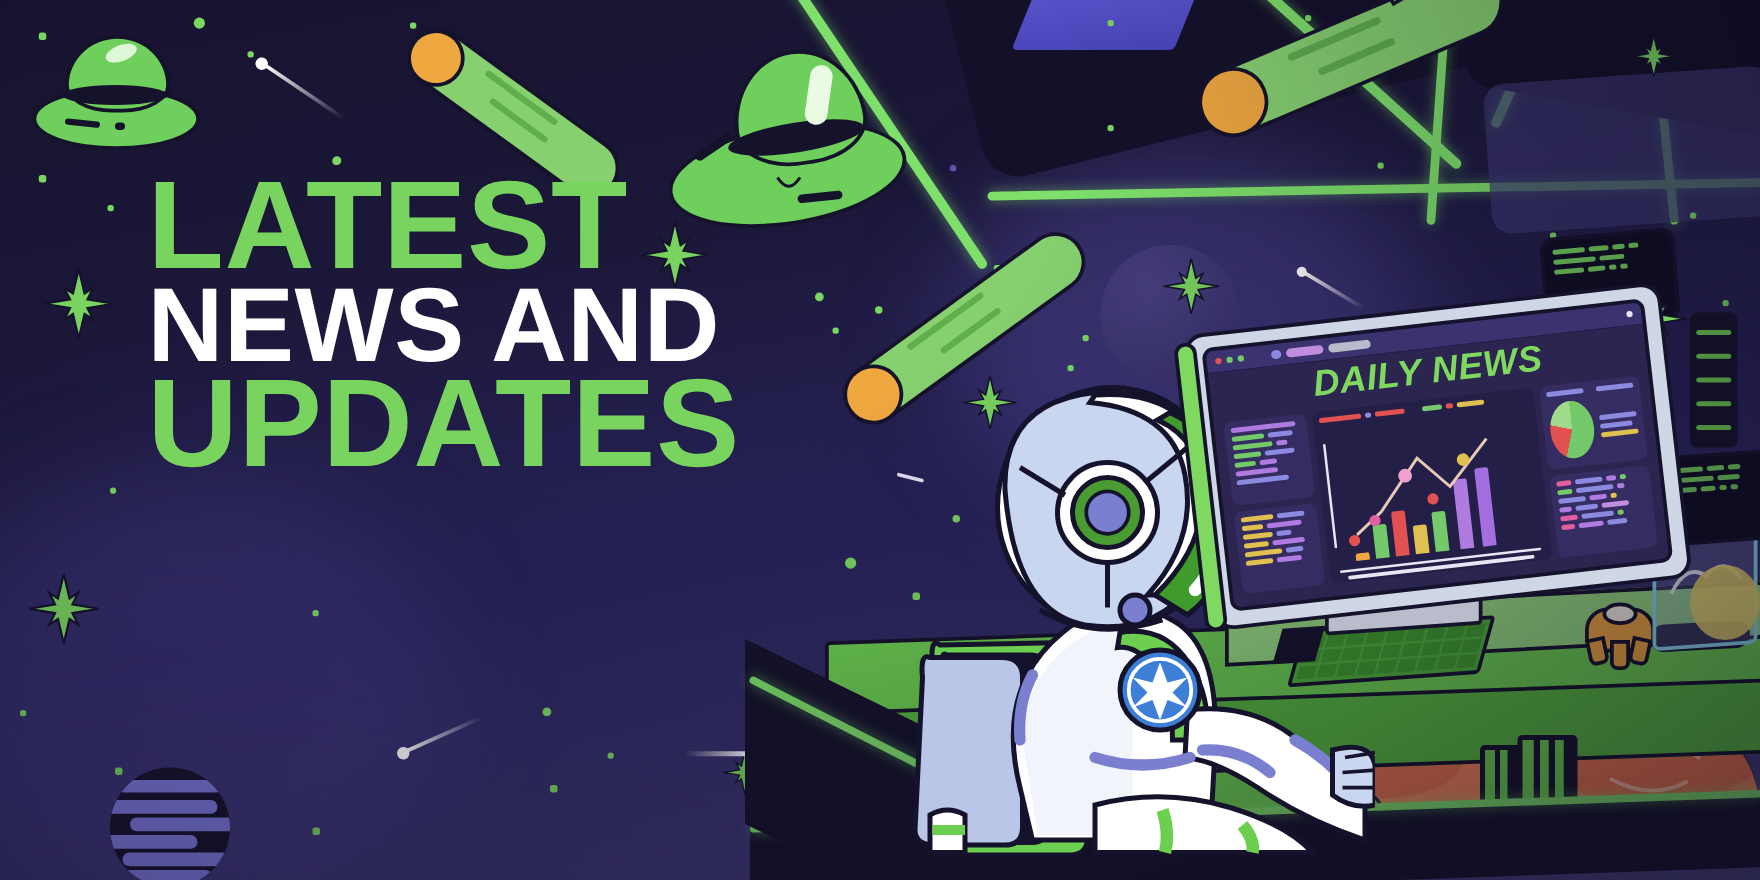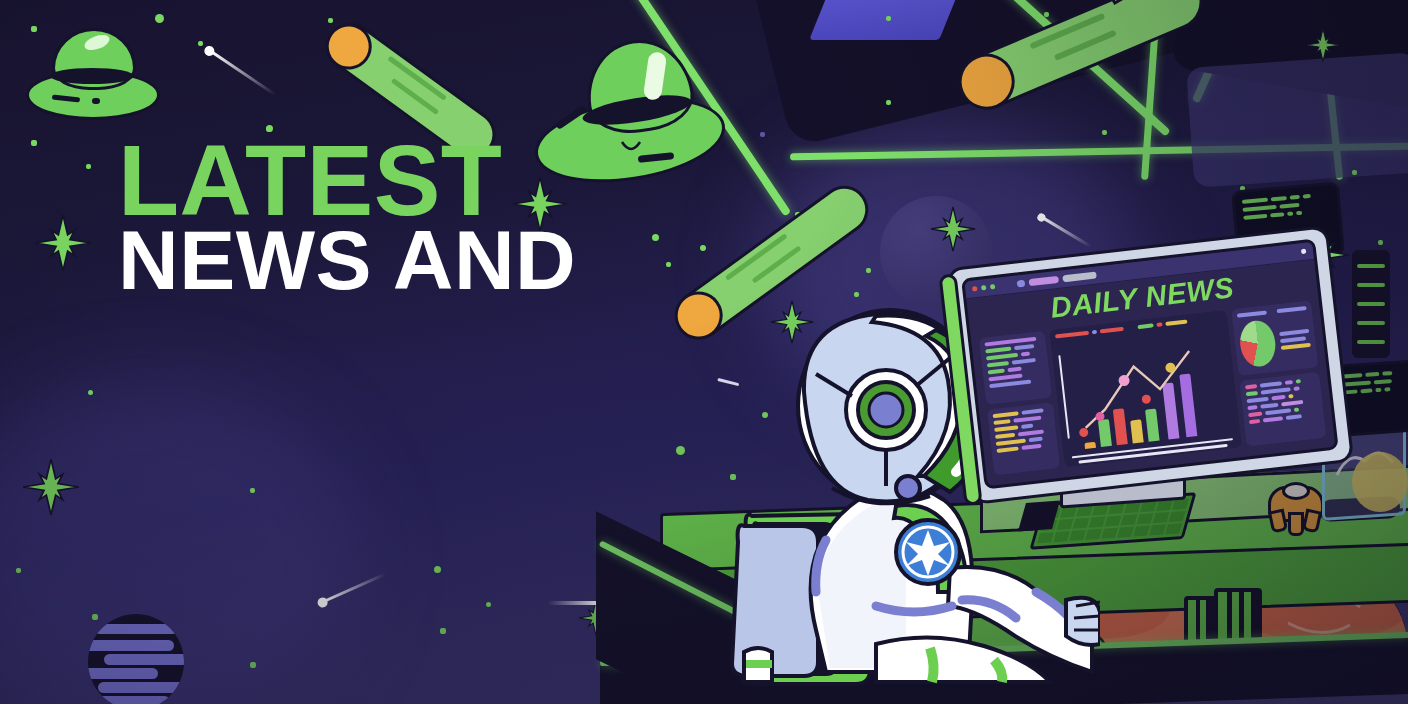--- a/index.html
+++ b/index.html
@@ -252,20 +252,21 @@
     <div style="position:absolute;left:-6px;top:26px;width:92px;height:11px;background:#7b77d8;border-radius:6px;"></div>
     <div style="position:absolute;left:16px;top:40px;width:84px;height:11px;background:#7b77d8;border-radius:6px;"></div>
     <div style="position:absolute;left:-10px;top:54px;width:80px;height:11px;background:#7b77d8;border-radius:6px;"></div>
     <div style="position:absolute;left:10px;top:68px;width:90px;height:11px;background:#7b77d8;border-radius:6px;"></div>
     <div style="position:absolute;left:-4px;top:82px;width:86px;height:11px;background:#7b77d8;border-radius:6px;"></div>
   </div>
 
   <div class="headline">
     <div class="hl-line hl-2">LATEST</div>
     <div class="hl-line hl-3">NEWS AND</div>
+    <div class="hl-line hl-4">UPDATES</div>
   </div>
 
   <div class="prop" style="left:1000px;top:560px;width:408px;height:110px;background:#f08257;border-top:3px solid #15122b;
        border-radius:60px 90px 0 0;overflow:hidden;">
     <div style="position:absolute;left:30px;top:16px;width:140px;height:60px;background:#e6714b;border-radius:50%;"></div>
     <div style="position:absolute;left:230px;top:8px;width:180px;height:70px;background:#e6714b;border-radius:50%;"></div>
     <svg style="position:absolute;left:0;top:0;" width="408" height="110">
       <path d="M40 28 Q80 50 66 86" stroke="#15122b" stroke-width="2" fill="none" opacity=".8"></path>
       <path d="M200 18 Q236 54 214 96" stroke="#15122b" stroke-width="2" fill="none" opacity=".8"></path>
       <path d="M300 30 Q330 20 360 44" stroke="#f7b49a" stroke-width="3" fill="none"></path>

